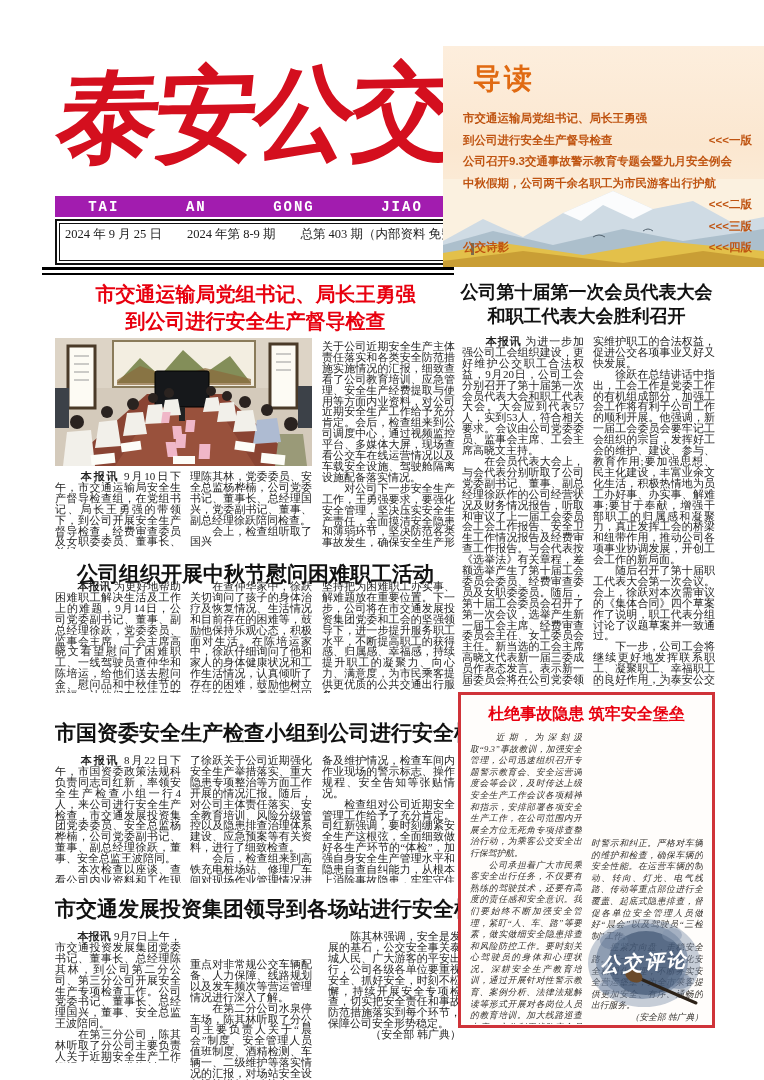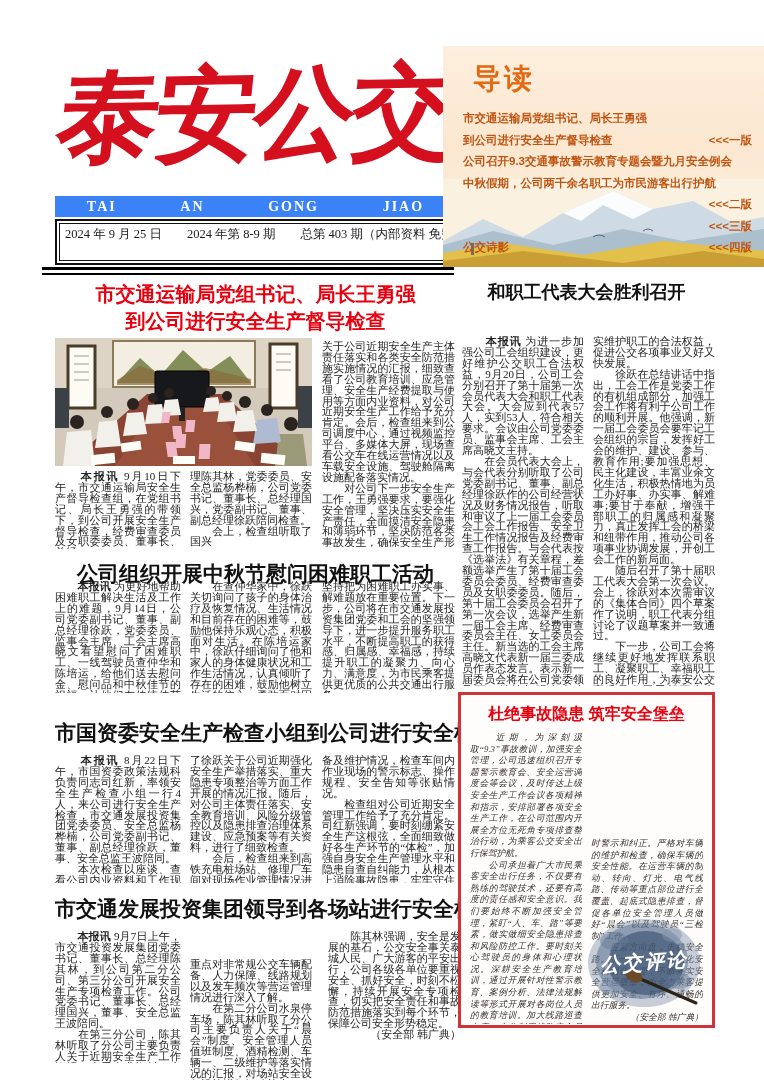--- a/index.html
+++ b/index.html
@@ -10,23 +10,23 @@
   }
   .abs{position:absolute;}
   
   .callig{
     left:52px;top:40px;width:404px;height:152px;
     color:#d40f1e;font-size:102px;line-height:150px;text-align:center;
     font-family:"Liberation Serif","DejaVu Serif",serif;font-weight:bold;
     transform:skewX(-7deg) rotate(-1deg);letter-spacing:-4px;white-space:nowrap;
   }
   .pinyin{
-    left:55px;top:196px;width:401px;height:21px;background:#3b82f6;
+    left:55px;top:196px;width:401px;height:21px;background:#a21caf;
     display:flex;align-items:center;justify-content:space-around;
-    color:#fff;font-family:Liberation Serif, serif;
+    color:#fff;font-family:Liberation Mono, monospace;
     font-size:14px;font-weight:bold;letter-spacing:2px;
   }
   .infobox{
     left:55px;top:219px;width:401px;height:46px;border:2px solid #111;
     box-shadow:inset 0 0 0 2px #fff,inset 0 0 0 3px #111;
     box-sizing:border-box;padding:4px 8px 0 8px;
     font-size:12.5px;line-height:18px;
   }
   .inforow{display:flex;justify-content:space-between;white-space:nowrap;}
   .dblrule{
@@ -237,20 +237,21 @@
 　　检查组对公司近期安全管理工作给予了充分肯定。司红新强调，要时刻绷紧安全生产这根弦，全面细致做好各生产环节的“体检”，加强自身安全生产管理水平和隐患自查自纠能力，从根本上消除事故隐患，牢牢守住安全生产的底线。</span><span class="sign">（安全部 韩广典）</span></div>
 
 <div class="abs headline hl-black" style="left:55px;top:895px;width:401px;font-size:21px;">市交通发展投资集团领导到各场站进行安全检查</div>
 <div class="abs bodycol" style="left:55px;top:931px;width:126px;height:132px;"><b>　　本报讯</b><span> 9月7日上午，市交通投资发展集团党委书记、董事长、总经理陈其林，到公司第二分公司、第三分公司开展安全生产专项检查工作。公司党委书记、董事长、总经理国兴，董事、安全总监王波陪同。
 　　在第三分公司，陈其林听取了分公司主要负责人关于近期安全生产工作汇报，查看内业资料，实地查看了公交车辆，</span></div>
 <div class="abs bodycol" style="left:190px;top:931px;width:122px;height:132px;margin-top:28px;"><span>重点对非常规公交车辆配备、人力保障、线路规划以及发车频次等营运管理情况进行深入了解。
 　　在第二分公司水泉停车场，陈其林听取了分公司主要负责人关于“晨会”制度、安全管理人员值班制度、酒精检测、车辆一、二级维护等落实情况的汇报，对场站安全设备设施进行细致检查。</span></div>
 <div class="abs bodycol" style="left:322px;top:931px;width:133px;height:132px;margin-left:6px;"><span>　　陈其林强调，安全是发展的基石，公交安全事关泰城人民、广大游客的平安出行，公司各级各单位要重视安全、抓好安全，时刻不松懈，持续开展安全专项检查，切实把安全责任和事故防范措施落实到每个环节，保障公司安全形势稳定。</span><span class="sign">（安全部 韩广典）</span></div>
 
 <div class="abs headline hl-black" style="left:458px;top:280px;width:257px;font-size:18px;line-height:24px;">
+  <div>公司第十届第一次会员代表大会</div>
   <div>和职工代表大会胜利召开</div>
 </div>
 <div class="abs bodycol" style="left:462px;top:336px;width:122px;height:350px;"><b>　　本报讯</b><span> 为进一步加强公司工会组织建设，更好维护公交职工合法权益，9月20日，公司工会分别召开了第十届第一次会员代表大会和职工代表大会。大会应到代表57人，实到53人，符合相关要求。会议由公司党委委员、监事会主席、工会主席高晓文主持。
 　　在会员代表大会上，与会代表分别听取了公司党委副书记、董事、副总经理徐跃作的公司经营状况及财务情况报告，听取和审议了上一届工会委员会工会工作报告、安全卫生工作情况报告及经费审查工作报告。与会代表按《选举法》有关章程，差额选举产生了第十届工会委员会委员、经费审查委员及女职委委员。随后，第十届工会委员会召开了第一次会议，选举产生新一届工会主席、经费审查委员会主任、女工委员会主任。新当选的工会主席高晓文代表新一届三委成员作表态发言。表示新一届委员会将在公司党委领导下，继续加强自身建设、不断学习进步，履行工作职责，充分发挥好工会的桥梁纽带作用，切</span></div>
 <div class="abs bodycol" style="left:593px;top:336px;width:122px;height:350px;"><span>实维护职工的合法权益，促进公交各项事业又好又快发展。
 　　徐跃在总结讲话中指出，工会工作是党委工作的有机组成部分，加强工会工作将有利于公司工作的顺利开展。他强调，新一届工会委员会要牢记工会组织的宗旨，发挥好工会的维护、建设、参与、教育作用;要加强思想、民主化建设，丰富业余文化生活，积极热情地为员工办好事、办实事、解难事;要甘于奉献，增强干部职工的归属感和凝聚力，真正发挥工会的桥梁和纽带作用，推动公司各项事业协调发展，开创工会工作的新局面。
 　　随后召开了第十届职工代表大会第一次会议。会上，徐跃对本次需审议的《集体合同》四个草案作了说明，职工代表分组讨论了议题草案并一致通过。
 　　下一步，公司工会将继续更好地发挥联系职工、凝聚职工、幸福职工的良好作用，为泰安公交高质量发展贡献更大力量。</span><span class="sign">（党群与人力资源部 潘翠玲）</span></div>
 
 <div class="abs redbox">

